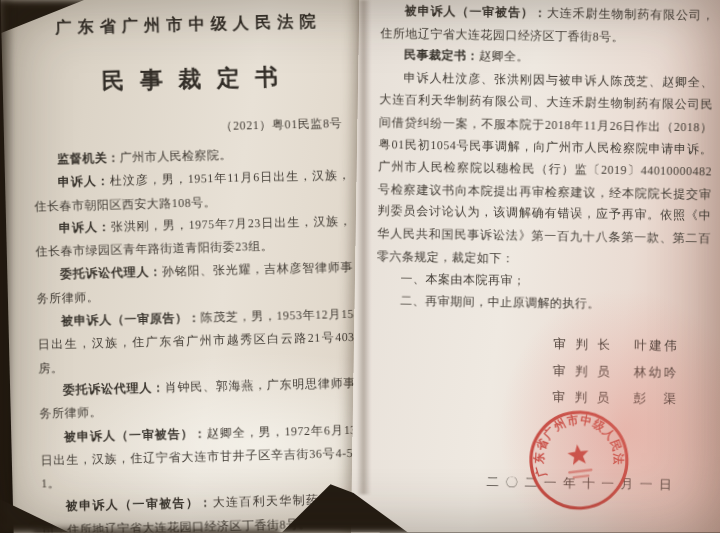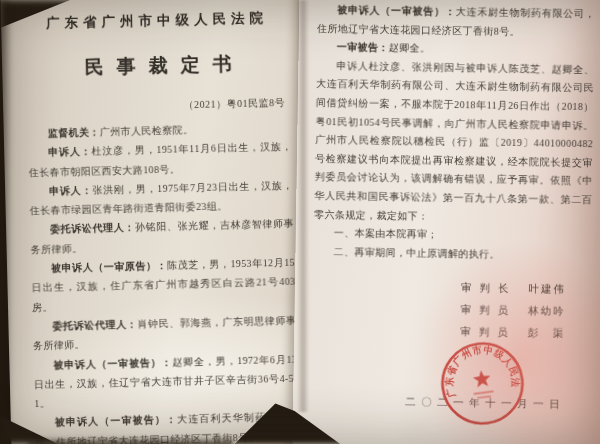--- a/index.html
+++ b/index.html
@@ -77,21 +77,21 @@
         <p class="para"><span class="lbl">被申诉人（一审被告）：</span><span>大连百利天华制药有限公司，住所地辽宁省大连花园口经济区丁香街8号。</span></p>
 
       </div>
     </div>
   </div>
 
   <div class="page page-right">
     <div class="page-inner">
       <div>
         <p class="para"><span class="lbl">被申诉人（一审被告）：</span><span>大连禾尉生物制药有限公司，住所地辽宁省大连花园口经济区丁香街8号。</span></p>
-        <p class="para"><span class="lbl">一审被告：</span><span>赵卿全。</span></p>
+        <p class="para"><span class="lbl">民事裁定书：</span><span>赵卿全。</span></p>
         <p class="para"><span>申诉人杜汶彦、张洪刚因与被申诉人陈茂芝、赵卿全、大连百利天华制药有限公司、大连禾尉生物制药有限公司民间借贷纠纷一案，不服本院于2018年11月26日作出（2018）粤01民初1054号民事调解，向广州市人民检察院申请申诉。广州市人民检察院以穗检民（行）监〔2019〕44010000482号检察建议书向本院提出再审检察建议，经本院院长提交审判委员会讨论认为，该调解确有错误，应予再审。依照《中华人民共和国民事诉讼法》第一百九十八条第一款、第二百零六条规定，裁定如下：</span></p>
         <p class="para"><span>一、本案由本院再审；</span></p>
         <p class="para"><span>二、再审期间，中止原调解的执行。</span></p>
       </div>
       <div class="judges">
         <div class="judge-line"><span class="judge-role">审判长</span><span class="judge-name">叶建伟</span></div>
         <div class="judge-line"><span class="judge-role">审判员</span><span class="judge-name">林幼吟</span></div>
         <div class="judge-line"><span class="judge-role">审判员</span><span class="judge-name">彭　渠</span></div>
       </div>
       <div class="date-line">二〇二一年十一月一日</div>

